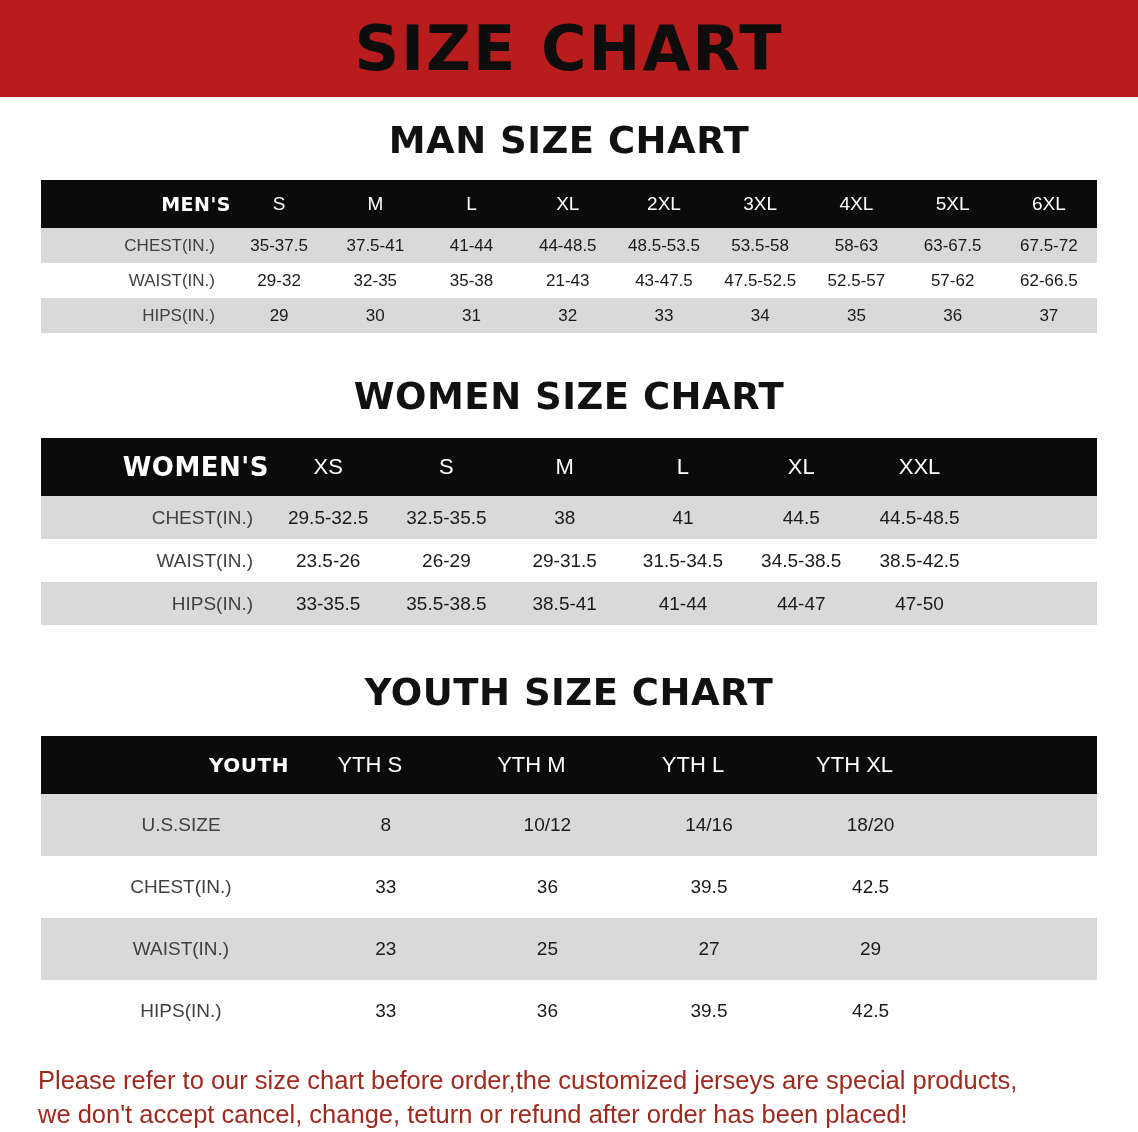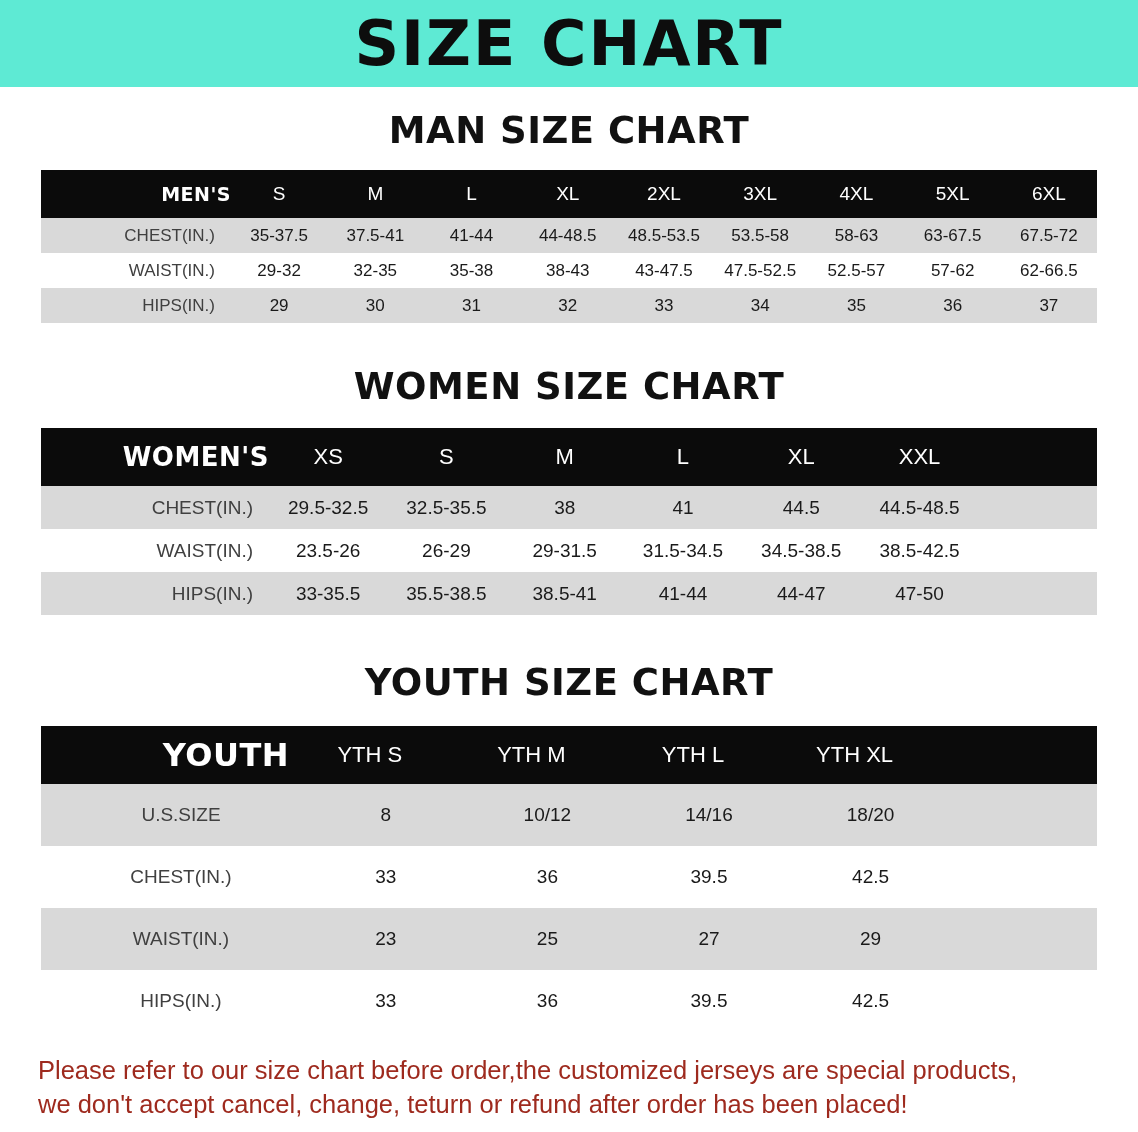--- a/index.html
+++ b/index.html
@@ -17,22 +17,22 @@
 
   .page {
     width: 1138px;
     height: 1132px;
     position: relative;
     box-sizing: border-box;
   }
 
   
   .banner {
-    background: #5eead4;
-    height: 87px;
+    background: #b91c1c;
+    height: 97px;
     display: flex;
     align-items: center;
     justify-content: center;
   }
   .banner-title {
     font-family: "DejaVu Sans", sans-serif;
     font-weight: bold;
     font-size: 62px;
     letter-spacing: 2px;
     color: #0d0d0d;
@@ -109,21 +109,21 @@
   #men-table col.label { width: 190px; }
 
   
   #women-table thead th { font-size: 22px; height: 58px; }
   #women-table thead th.rowlabel { font-size: 26px; }
   #women-table tbody td { height: 43px; font-size: 19px; }
   #women-table col.label { width: 228px; }
 
   
   #youth-table thead th { font-size: 22px; height: 58px; }
-  #youth-table thead th.rowlabel { font-size: 32px; }
+  #youth-table thead th.rowlabel { font-size: 20px; }
   #youth-table tbody td { height: 62px; font-size: 19px; padding-left: 32px; }
   #youth-table col.label { width: 248px; }
   #youth-table tbody td.rowlabel { text-align: center; padding-right: 0; }
 
   
   .note {
     margin: 22px 34px 0 38px;
     color: #9e2a1e;
     font-size: 25.5px;
     line-height: 1.33;
@@ -180,21 +180,21 @@
             <td>53.5-58</td>
             <td>58-63</td>
             <td>63-67.5</td>
             <td>67.5-72</td>
           </tr>
           <tr class="plain">
             <td class="rowlabel">WAIST(IN.)</td>
             <td>29-32</td>
             <td>32-35</td>
             <td>35-38</td>
-            <td>38-43</td>
+            <td>21-43</td>
             <td>43-47.5</td>
             <td>47.5-52.5</td>
             <td>52.5-57</td>
             <td>57-62</td>
             <td>62-66.5</td>
           </tr>
           <tr class="shade">
             <td class="rowlabel">HIPS(IN.)</td>
             <td>29</td>
             <td>30</td>

